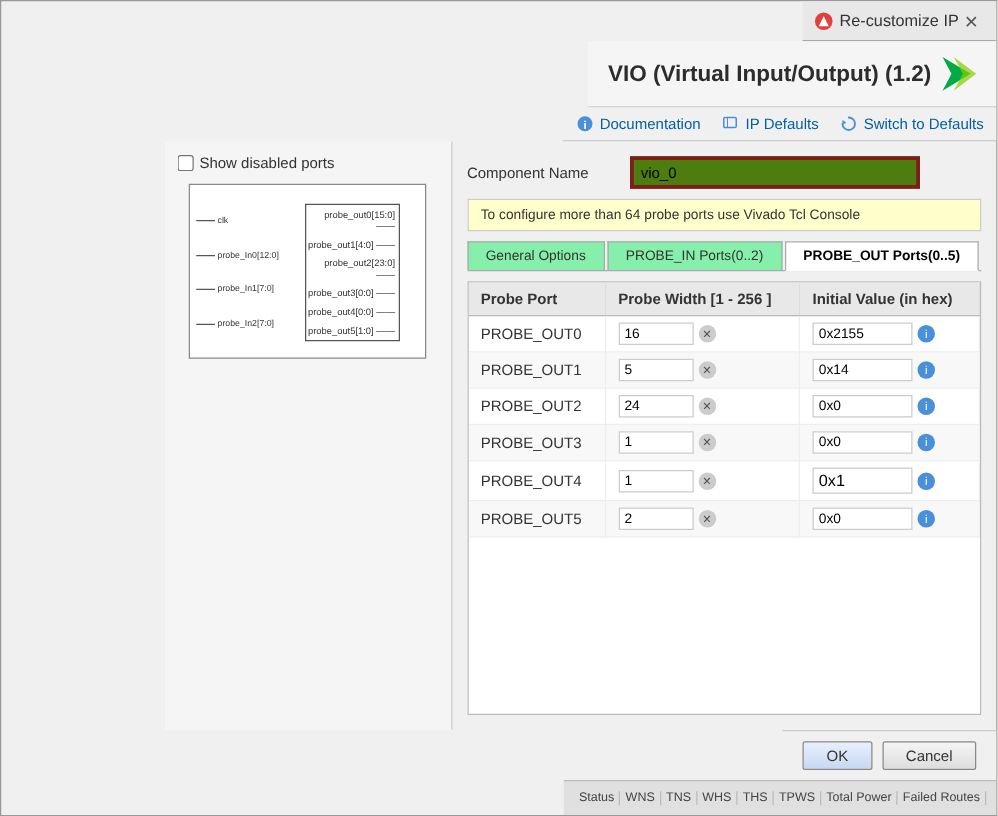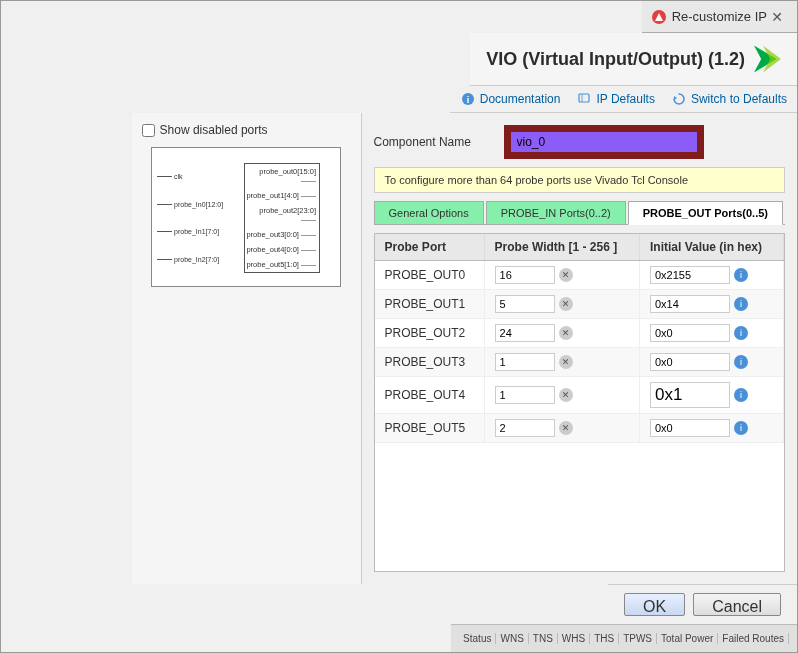--- a/index.html
+++ b/index.html
@@ -195,25 +195,25 @@
       gap: 10px;
     }
 
     .component-label {
       font-size: 12px;
       color: #333;
       min-width: 120px;
     }
 
     .component-input {
-      border: 7px solid #7f1d1d;
-      background: #8b5cf6;
+      border: 3px solid #7f1d1d;
+      background: #4d7c0f;
       padding: 3px 6px;
       font-size: 12px;
-      width: 200px;
+      width: 232px;
     }
 
     .info-banner {
       background: #ffffcc;
       border: 1px solid #ccc;
       padding: 6px 10px;
       font-size: 11px;
       color: #333;
     }
 
@@ -325,21 +325,21 @@
       justify-content: flex-end;
       gap: 8px;
       height: 40px;
     }
 
     .btn {
       padding: 4px 18px;
       border: 1px solid #888;
       background: linear-gradient(to bottom, #f5f5f5, #ddd);
       cursor: pointer;
-      font-size: 16px;
+      font-size: 12px;
       color: #333;
       border-radius: 2px;
     }
 
     .btn-ok {
       background: linear-gradient(to bottom, #e8f0ff, #c8d8f0);
     }
 
     .status-bar {
       height: 28px;
@@ -561,21 +561,21 @@
               <tr>
                 <td>PROBE_OUT4</td>
                 <td>
                   <div class="probe-width-cell">
                     <input type="text" value="1" style="width: 60px; border: 1px solid rgb(204, 204, 204); padding: 2px 4px; font-size: 11px;">
                     <div class="clear-icon">✕</div>
                   </div>
                 </td>
                 <td>
                   <div class="cell-with-icon">
-                    <input type="text" value="0x1" style="width: 80px; border: 1px solid rgb(204, 204, 204); padding: 2px 4px; font-size: 17px;">
+                    <input type="text" value="0x1" style="width: 80px; border: 1px solid rgb(204, 204, 204); padding: 2px 4px; font-size: 13px;">
                     <div class="info-icon">i</div>
                   </div>
                 </td>
               </tr>
               <tr>
                 <td>PROBE_OUT5</td>
                 <td>
                   <div class="probe-width-cell">
                     <input type="text" value="2" style="width: 60px; border: 1px solid rgb(204, 204, 204); padding: 2px 4px; font-size: 11px;">
                     <div class="clear-icon">✕</div>

